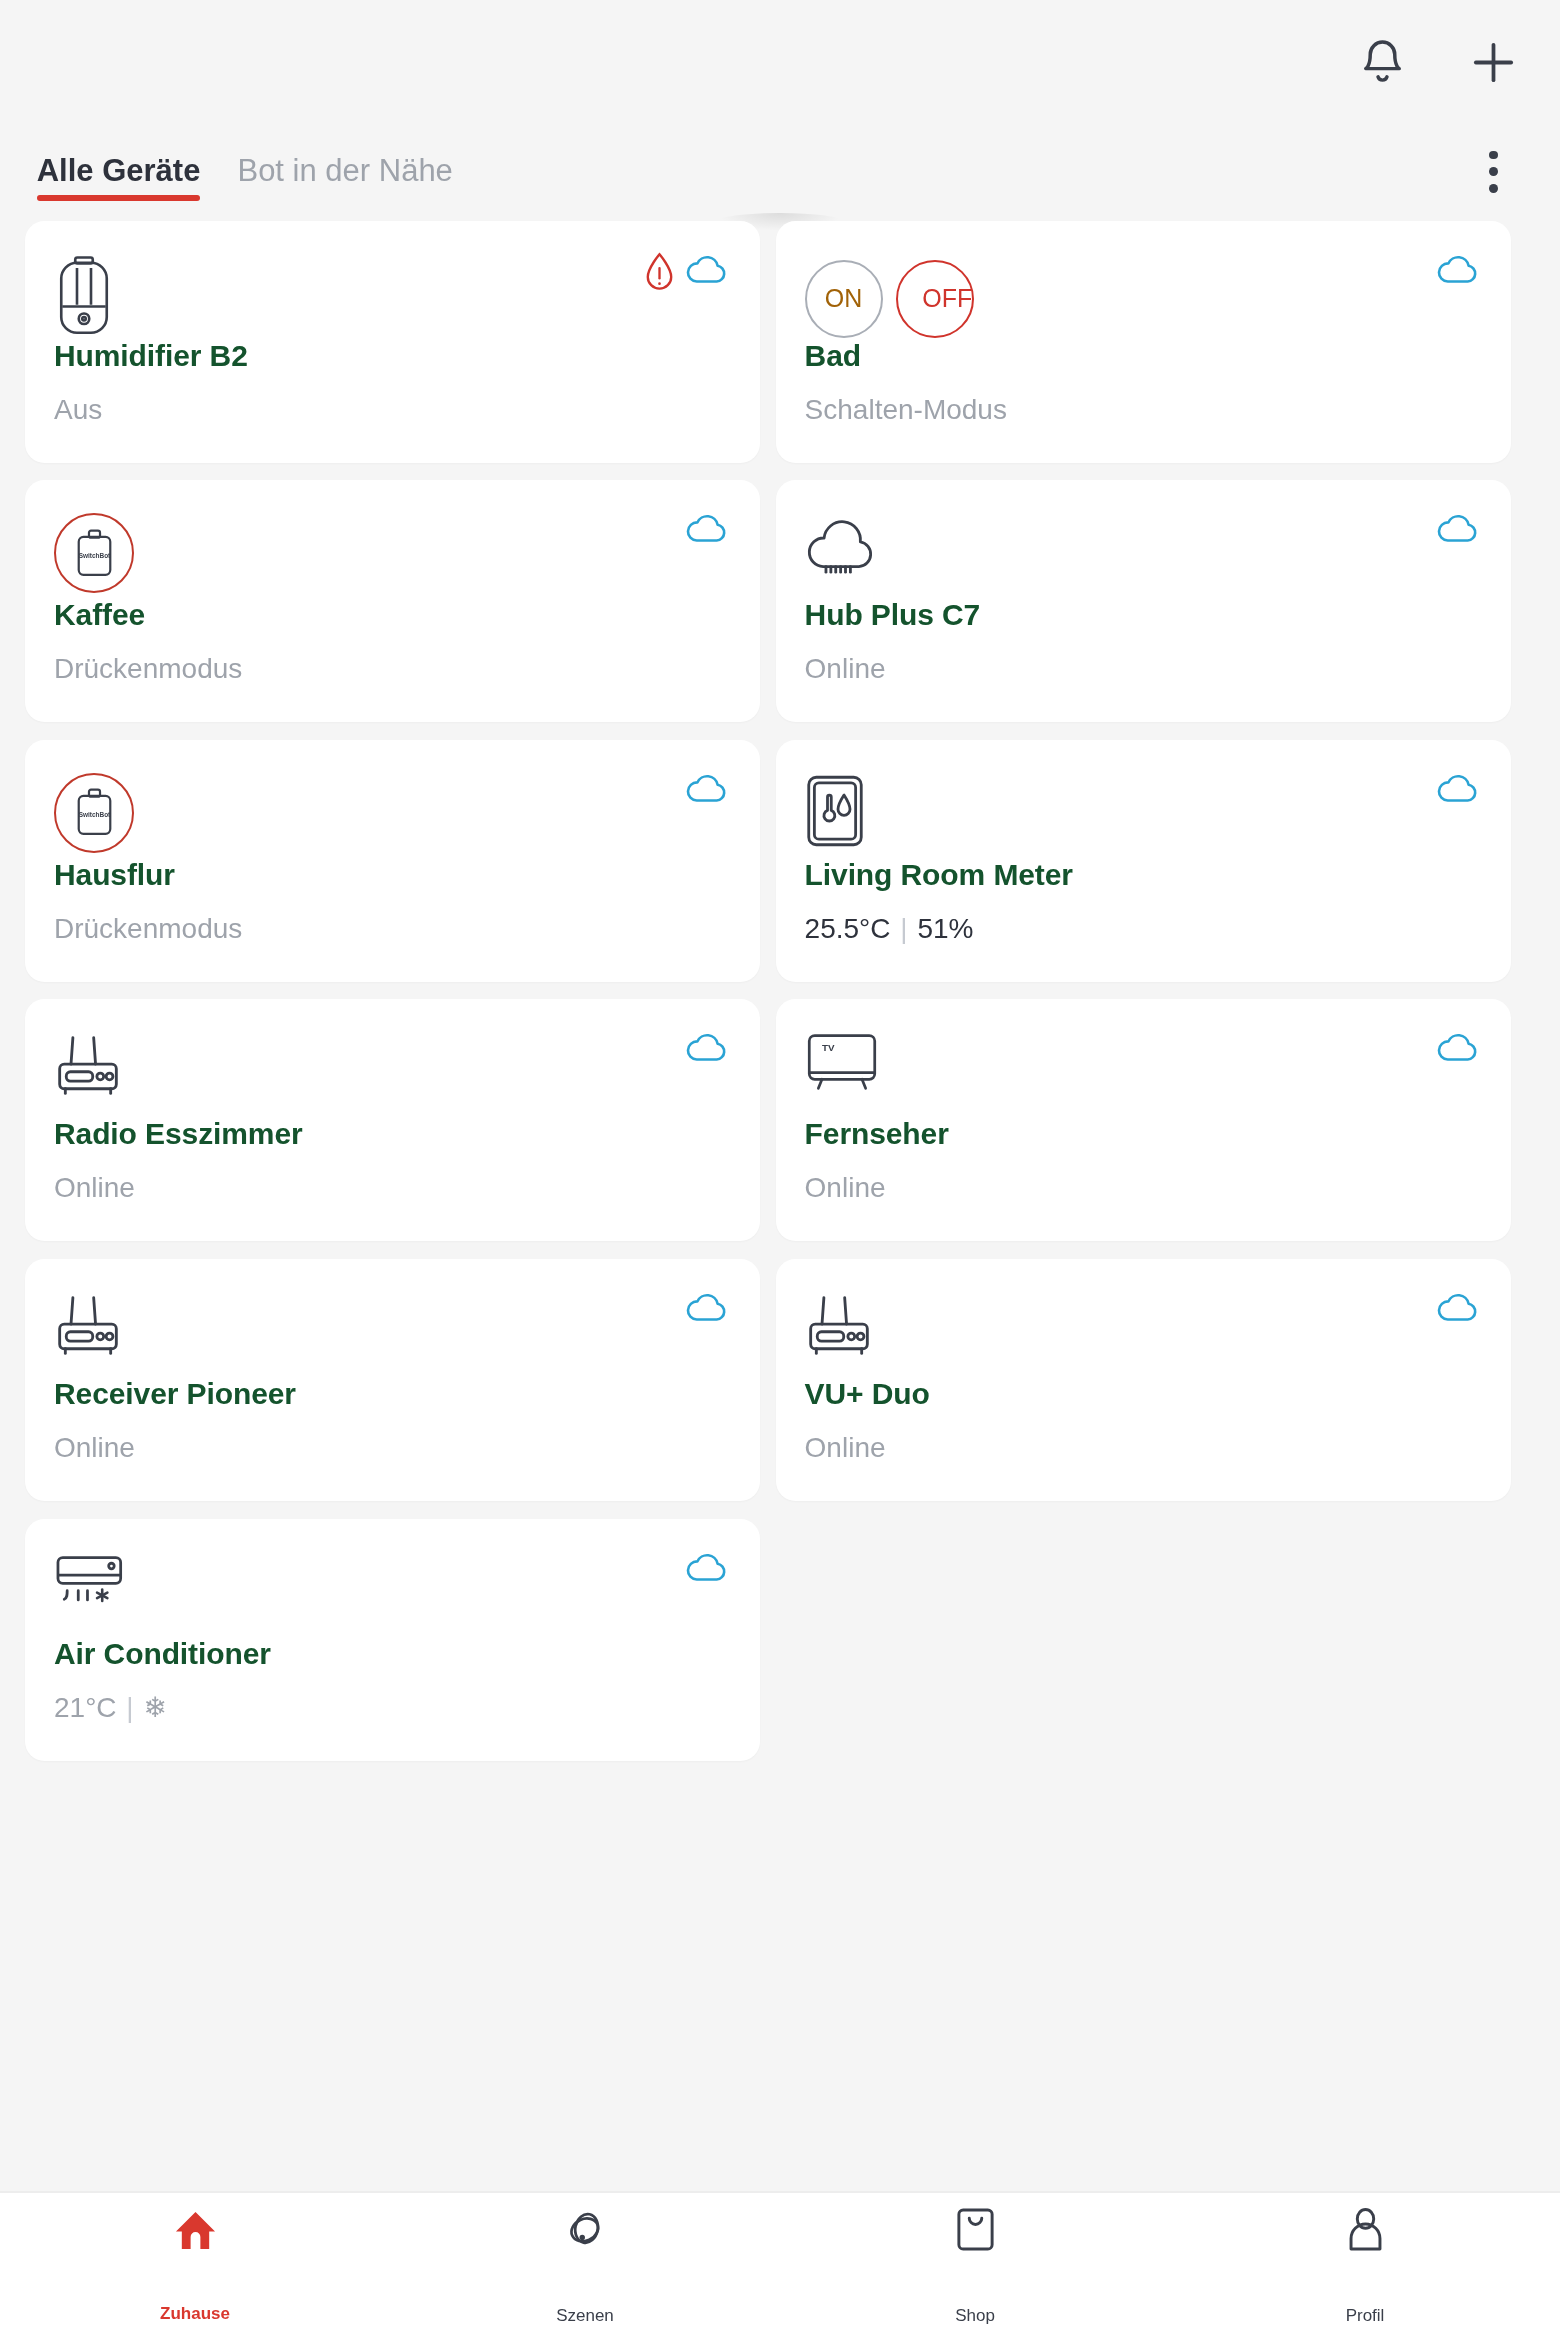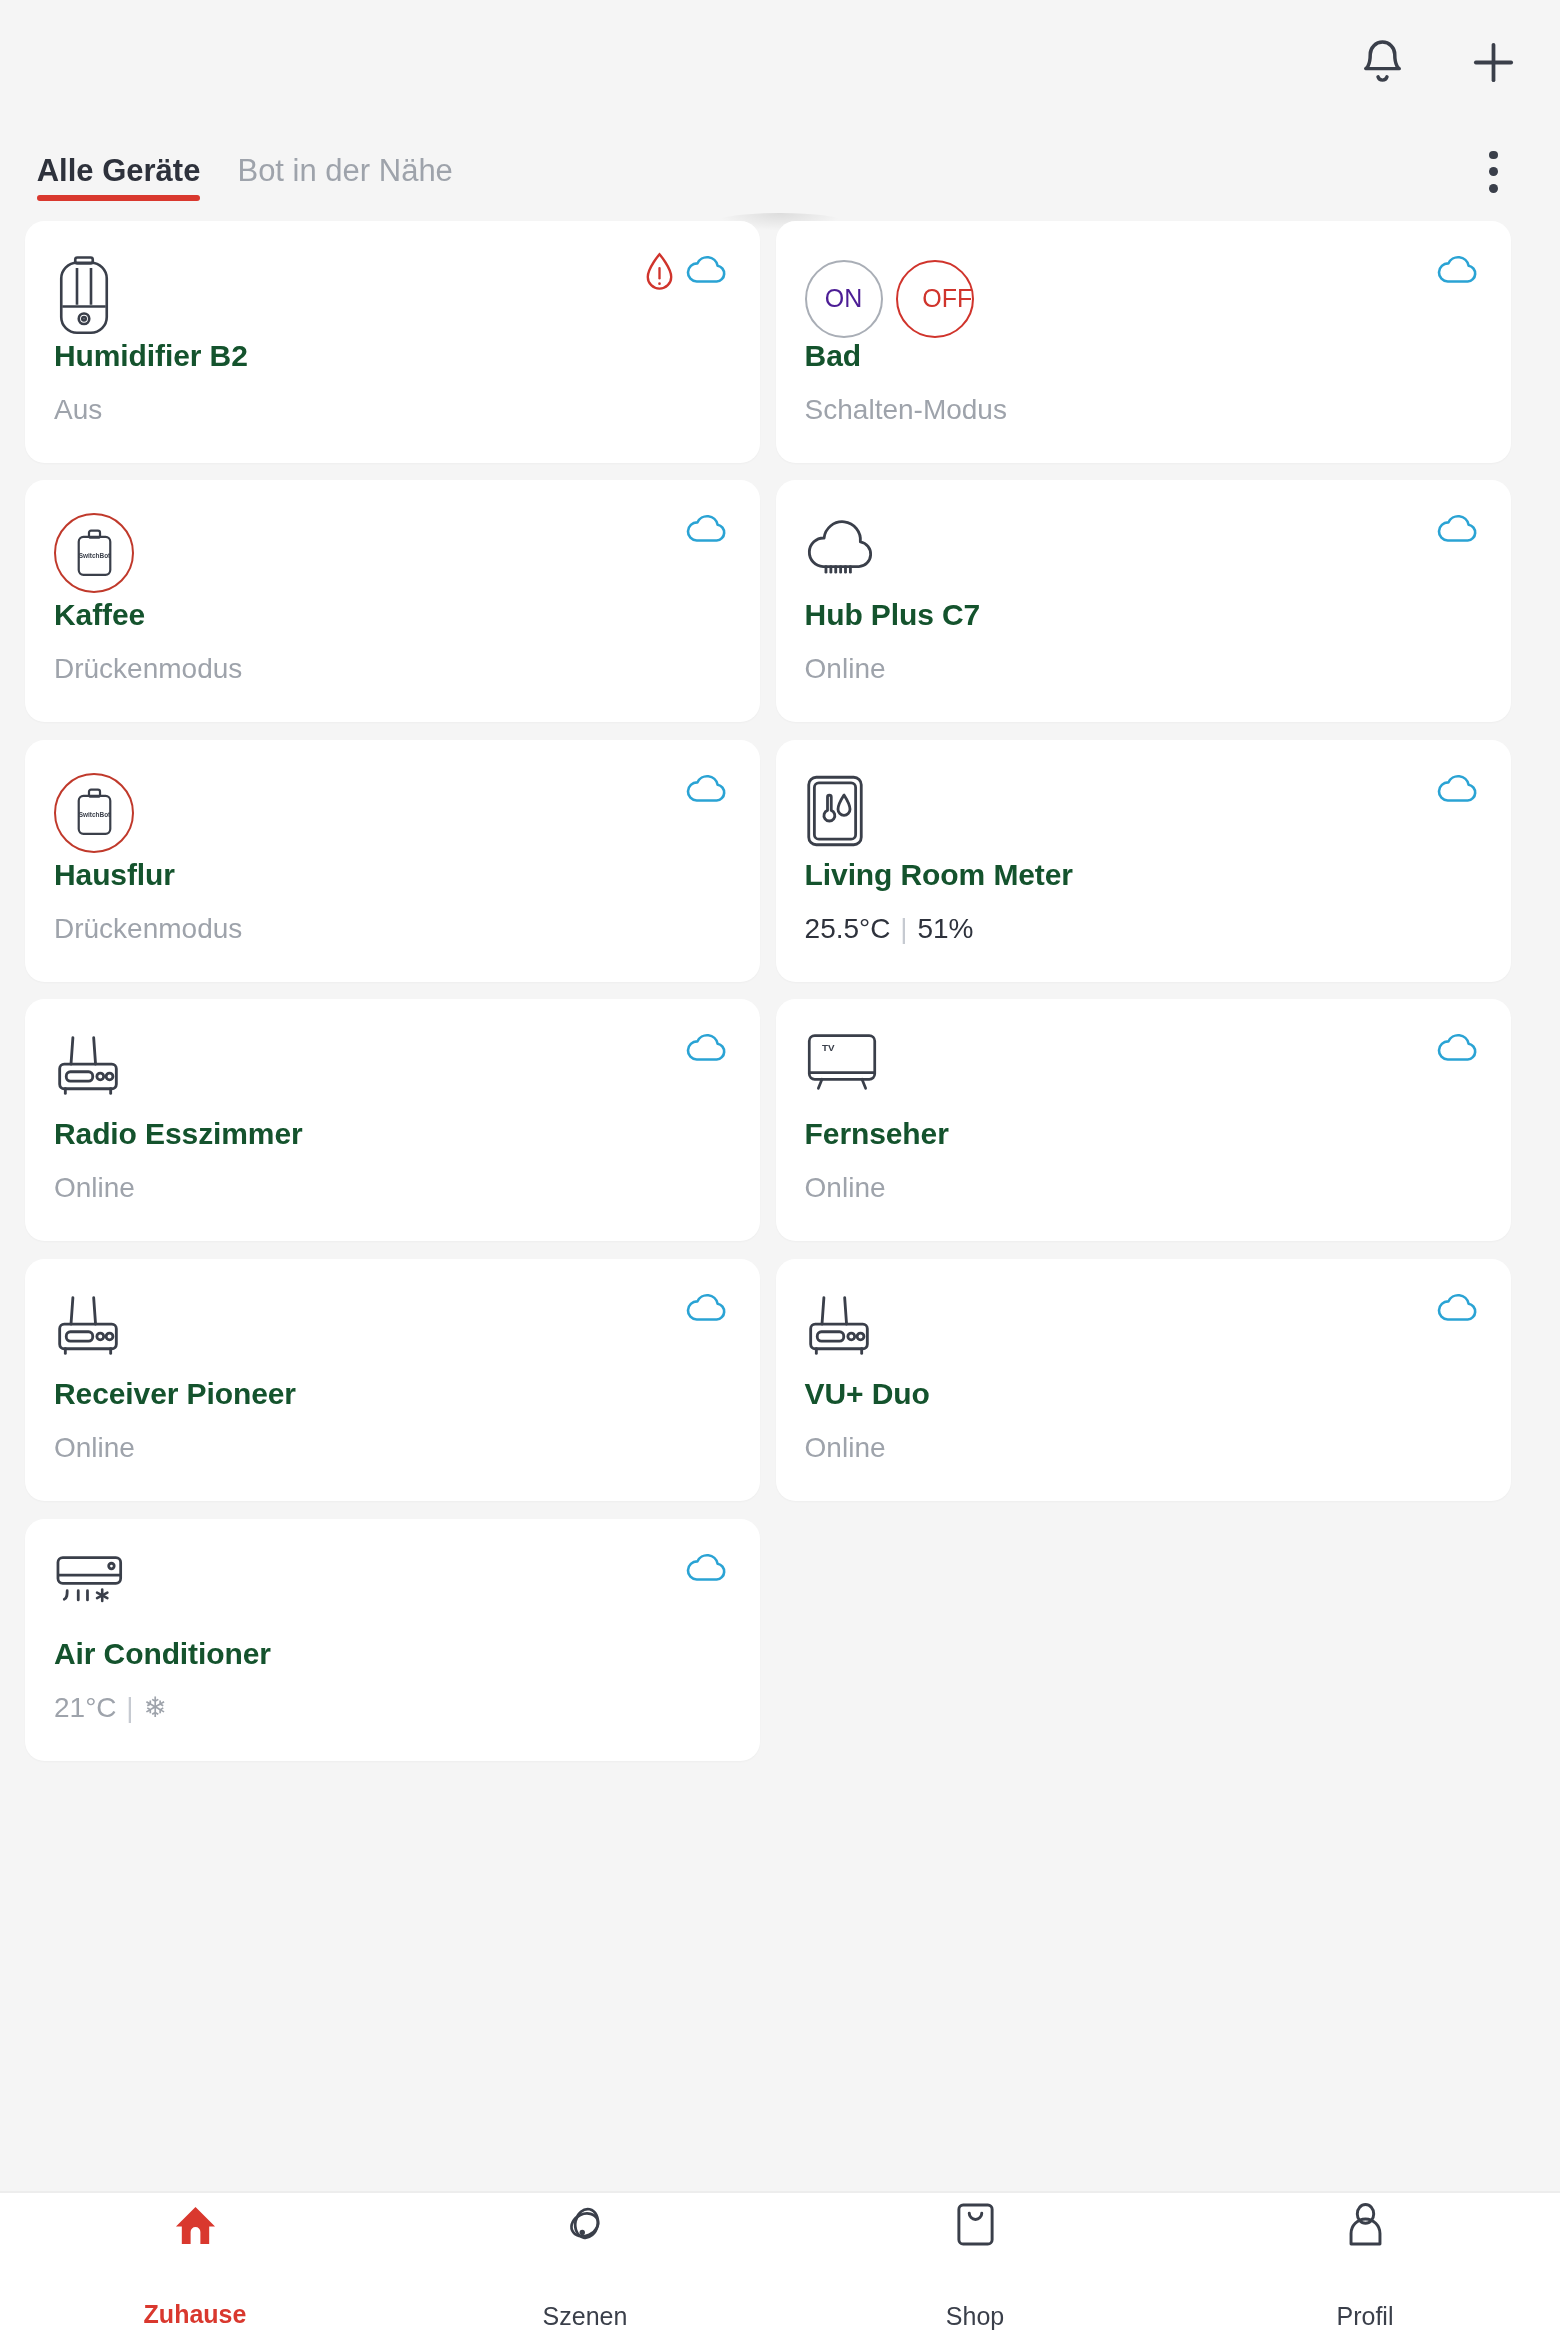--- a/index.html
+++ b/index.html
@@ -109,37 +109,37 @@
     display: flex; align-items: center; justify-content: center;
   }
 
   
   .onoff-row { display: flex; align-items: center; gap: 13.7px; height: 90px; }
   .onoff {
     width: 78px; height: 78px; border-radius: 50%;
     display: flex; align-items: center; justify-content: center;
     font-size: 25px; font-weight: normal; cursor: pointer; background: #fff;
   }
-  .onoff.on  { border: 2.9px solid #a9aeb6; color: #4c1d95; }
+  .onoff.on  { border: 2.9px solid #a9aeb6; color: #a16207; }
   .onoff.off { border: 2.9px solid #d0342c; color: #d0342c; justify-content: flex-end; }
 
   
   .bottomnav {
     position: absolute; left: 0; bottom: 0;
     width: 1560px; height: 148px;
     background: #ffffff;
     border-top: 2px solid #ededed;
     display: flex;
   }
   .navitem {
     flex: 1; display: flex; flex-direction: column;
     align-items: center; justify-content: center; gap: 13.7px;
     cursor: pointer;
   }
-  .navitem .lbl { font-size: 25px; color: #3a3f4a; margin-top: 36px; }
+  .navitem .lbl { font-size: 17px; color: #3a3f4a; margin-top: 36px; }
   .navitem.active .lbl { color: #d9382e; font-weight: bold; }
 </style>
 </head>
 <body>
 
 <div class="header">
   <div class="header-spacer"></div>
   <div class="hdr-icon">
     <svg width="49" height="49" viewBox="0 0 24 24" fill="none" stroke="#3a3f4a" stroke-width="1.7" stroke-linecap="round" stroke-linejoin="round">
       <path d="M18 8a6 6 0 0 0-12 0c0 6-2.2 7-2.2 7h16.4S18 14 18 8z"></path>

